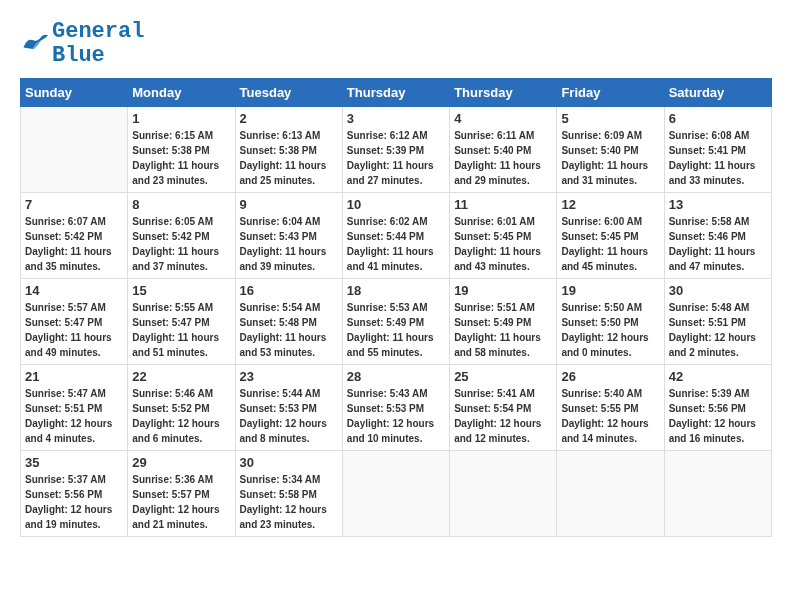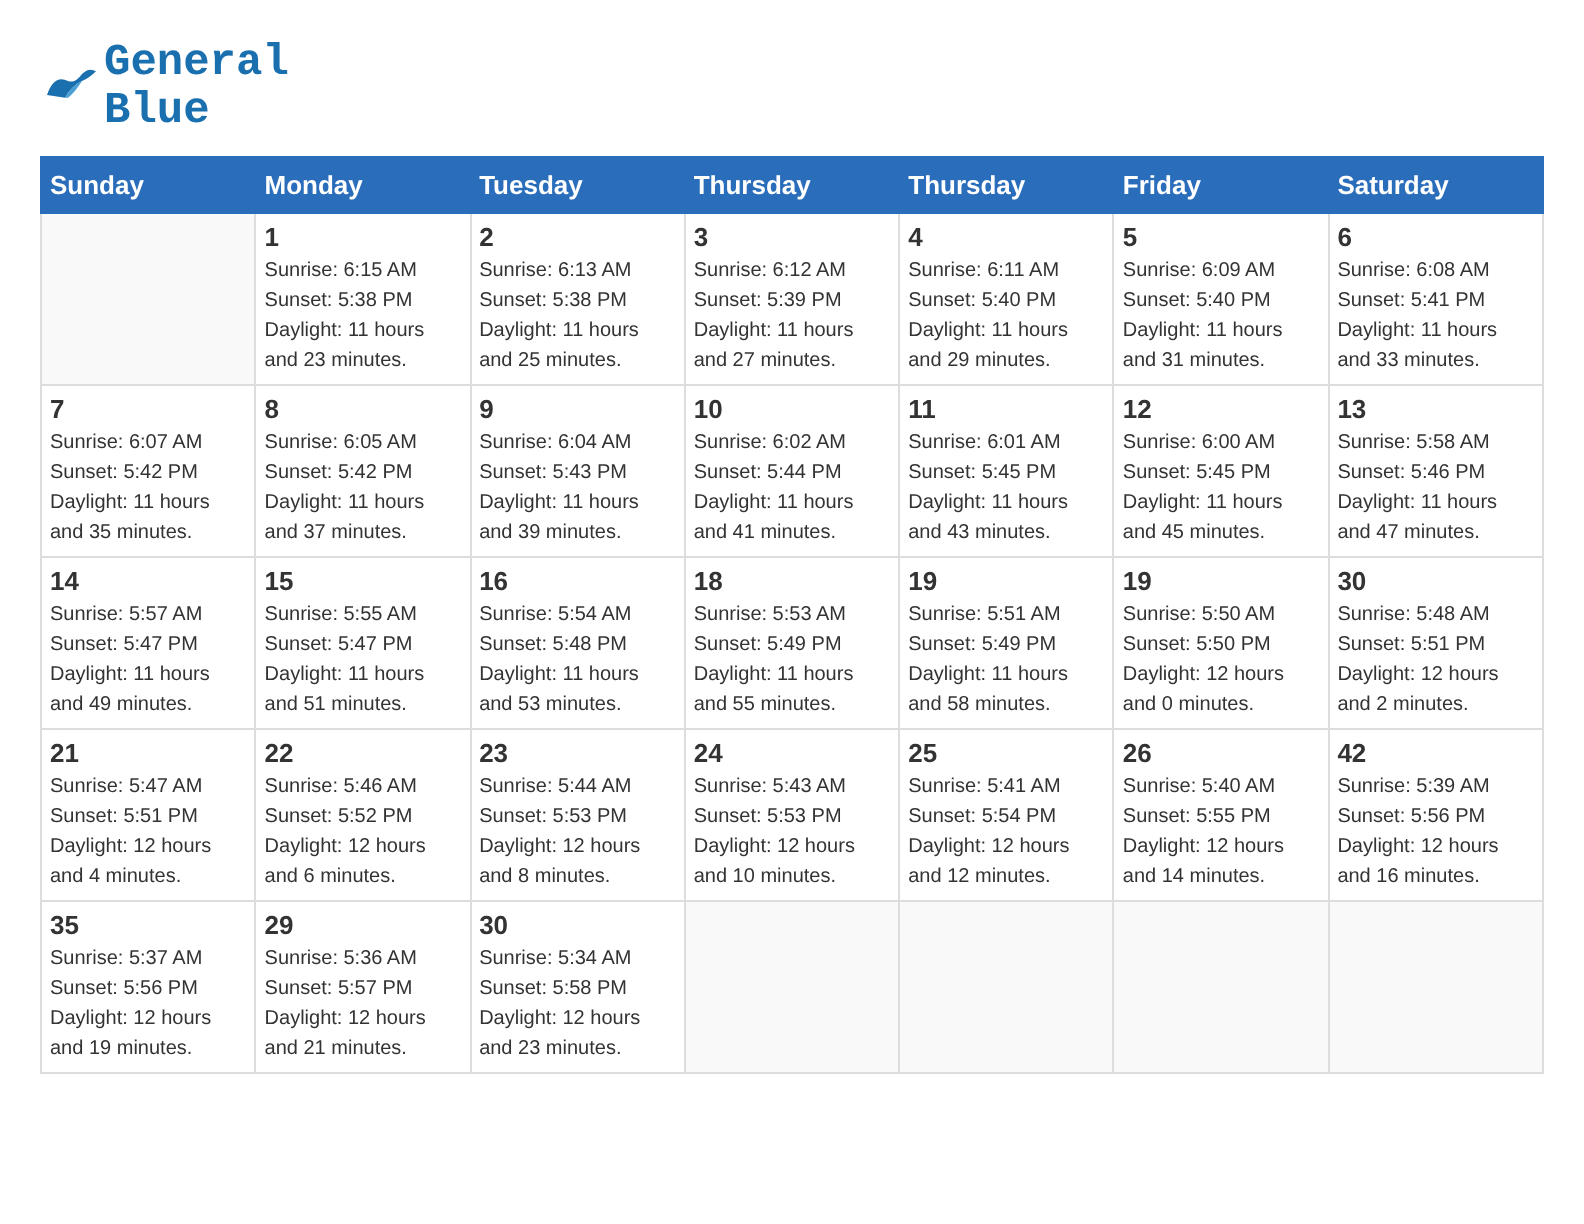--- a/index.html
+++ b/index.html
@@ -77,20 +77,21 @@
     .day-number {
       font-weight: bold;
       font-size: 13px;
       margin-bottom: 2px;
       color: #333;
     }
     .day-info {
       font-size: 10px;
       color: #333;
       line-height: 1.5;
+      font-weight: bold;
     }
   </style>
 </head>
 <body>
 
 <div>
   <div class="header">
     <div class="logo">
       <div class="logo-row">
         <svg class="logo-bird" viewBox="0 0 40 30" xmlns="http://www.w3.org/2000/svg">
@@ -218,21 +219,21 @@
           </td>
           <td>
             <div class="day-number">22</div>
             <div class="day-info">Sunrise: 5:46 AM<br>Sunset: 5:52 PM<br>Daylight: 12 hours and 6 minutes.</div>
           </td>
           <td>
             <div class="day-number">23</div>
             <div class="day-info">Sunrise: 5:44 AM<br>Sunset: 5:53 PM<br>Daylight: 12 hours and 8 minutes.</div>
           </td>
           <td>
-            <div class="day-number">24</div>
+            <div class="day-number">28</div>
             <div class="day-info">Sunrise: 5:43 AM<br>Sunset: 5:53 PM<br>Daylight: 12 hours and 10 minutes.</div>
           </td>
           <td>
             <div class="day-number">25</div>
             <div class="day-info">Sunrise: 5:41 AM<br>Sunset: 5:54 PM<br>Daylight: 12 hours and 12 minutes.</div>
           </td>
           <td>
             <div class="day-number">26</div>
             <div class="day-info">Sunrise: 5:40 AM<br>Sunset: 5:55 PM<br>Daylight: 12 hours and 14 minutes.</div>
           </td>

